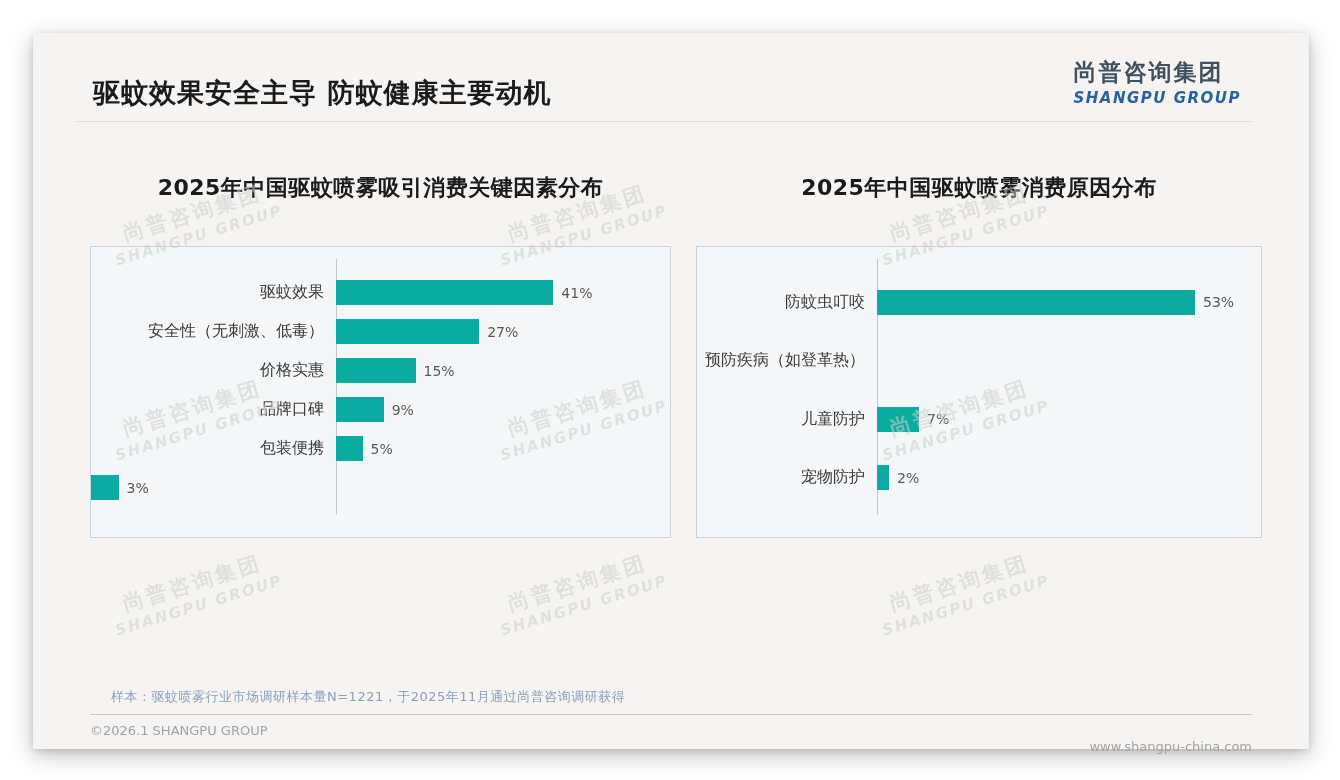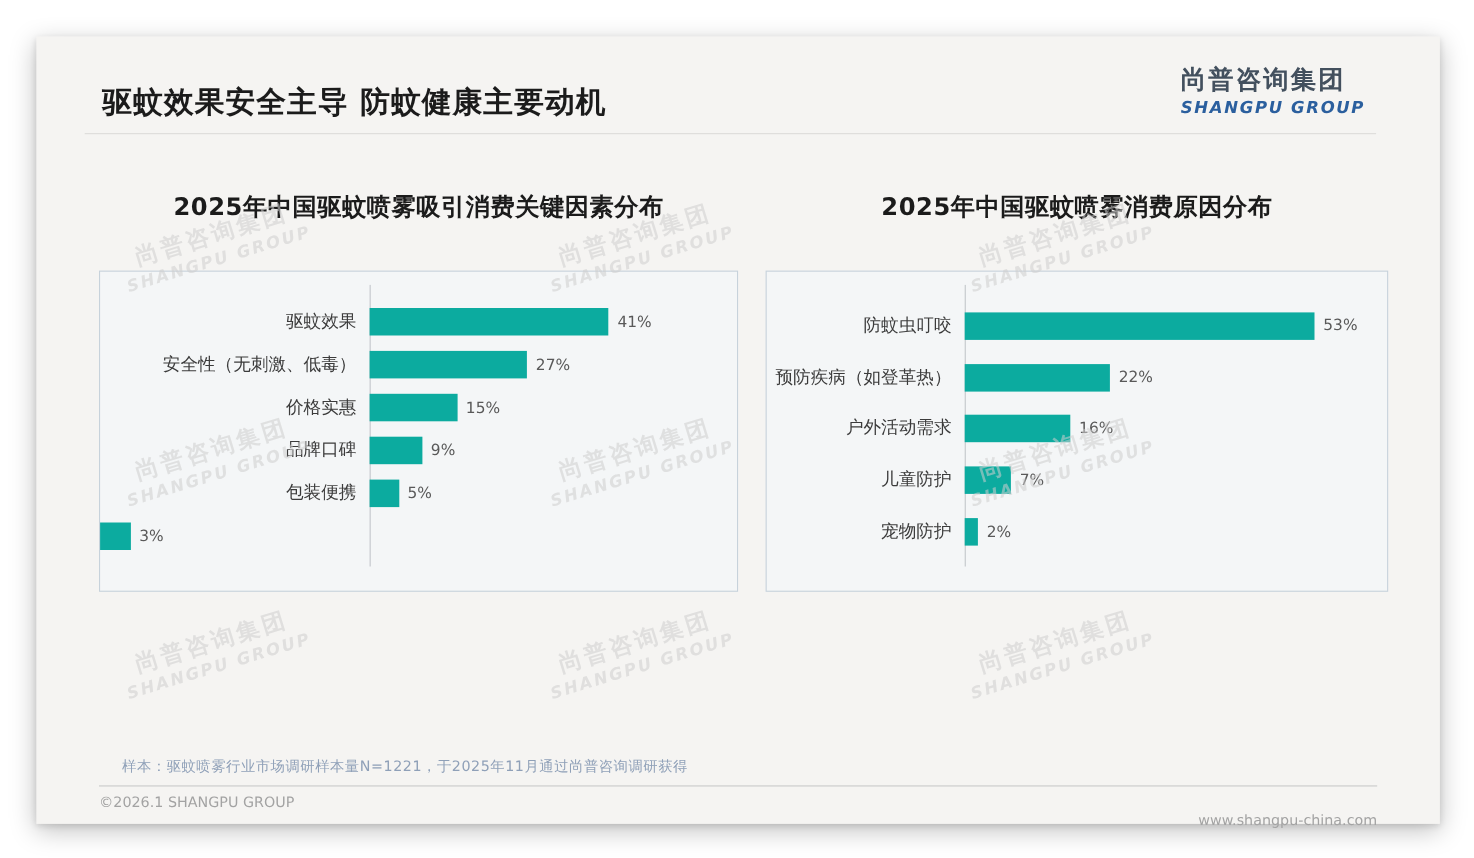--- a/index.html
+++ b/index.html
@@ -121,31 +121,20 @@
     <div class="plot">
         <div class="bar-row">
           <div class="cat-label" style="width: 180px;">防蚊虫叮咬</div>
           <div class="bar-area">
             <div class="bar" style="width: 82.8125%; background: rgb(12, 171, 159);"></div>
             <span class="val-label">53%</span>
           </div>
         </div>
         <div class="bar-row">
           <div class="cat-label" style="width: 180px;">预防疾病（如登革热）</div>
-          <div class="bar-area">
-            <div class="bar" style="width: 34.375%; background: rgb(12, 171, 159);"></div>
-            <span class="val-label">22%</span>
-          </div>
-        </div>
-        <div class="bar-row">
-          <div class="cat-label" style="width: 180px;">户外活动需求</div>
-          <div class="bar-area">
-            <div class="bar" style="width: 25%; background: rgb(12, 171, 159);"></div>
-            <span class="val-label">16%</span>
-          </div>
         </div>
         <div class="bar-row">
           <div class="cat-label" style="width: 180px;">儿童防护</div>
           <div class="bar-area">
             <div class="bar" style="width: 10.9375%; background: rgb(12, 171, 159);"></div>
             <span class="val-label">7%</span>
           </div>
         </div>
         <div class="bar-row">
           <div class="cat-label" style="width: 180px;">宠物防护</div>

